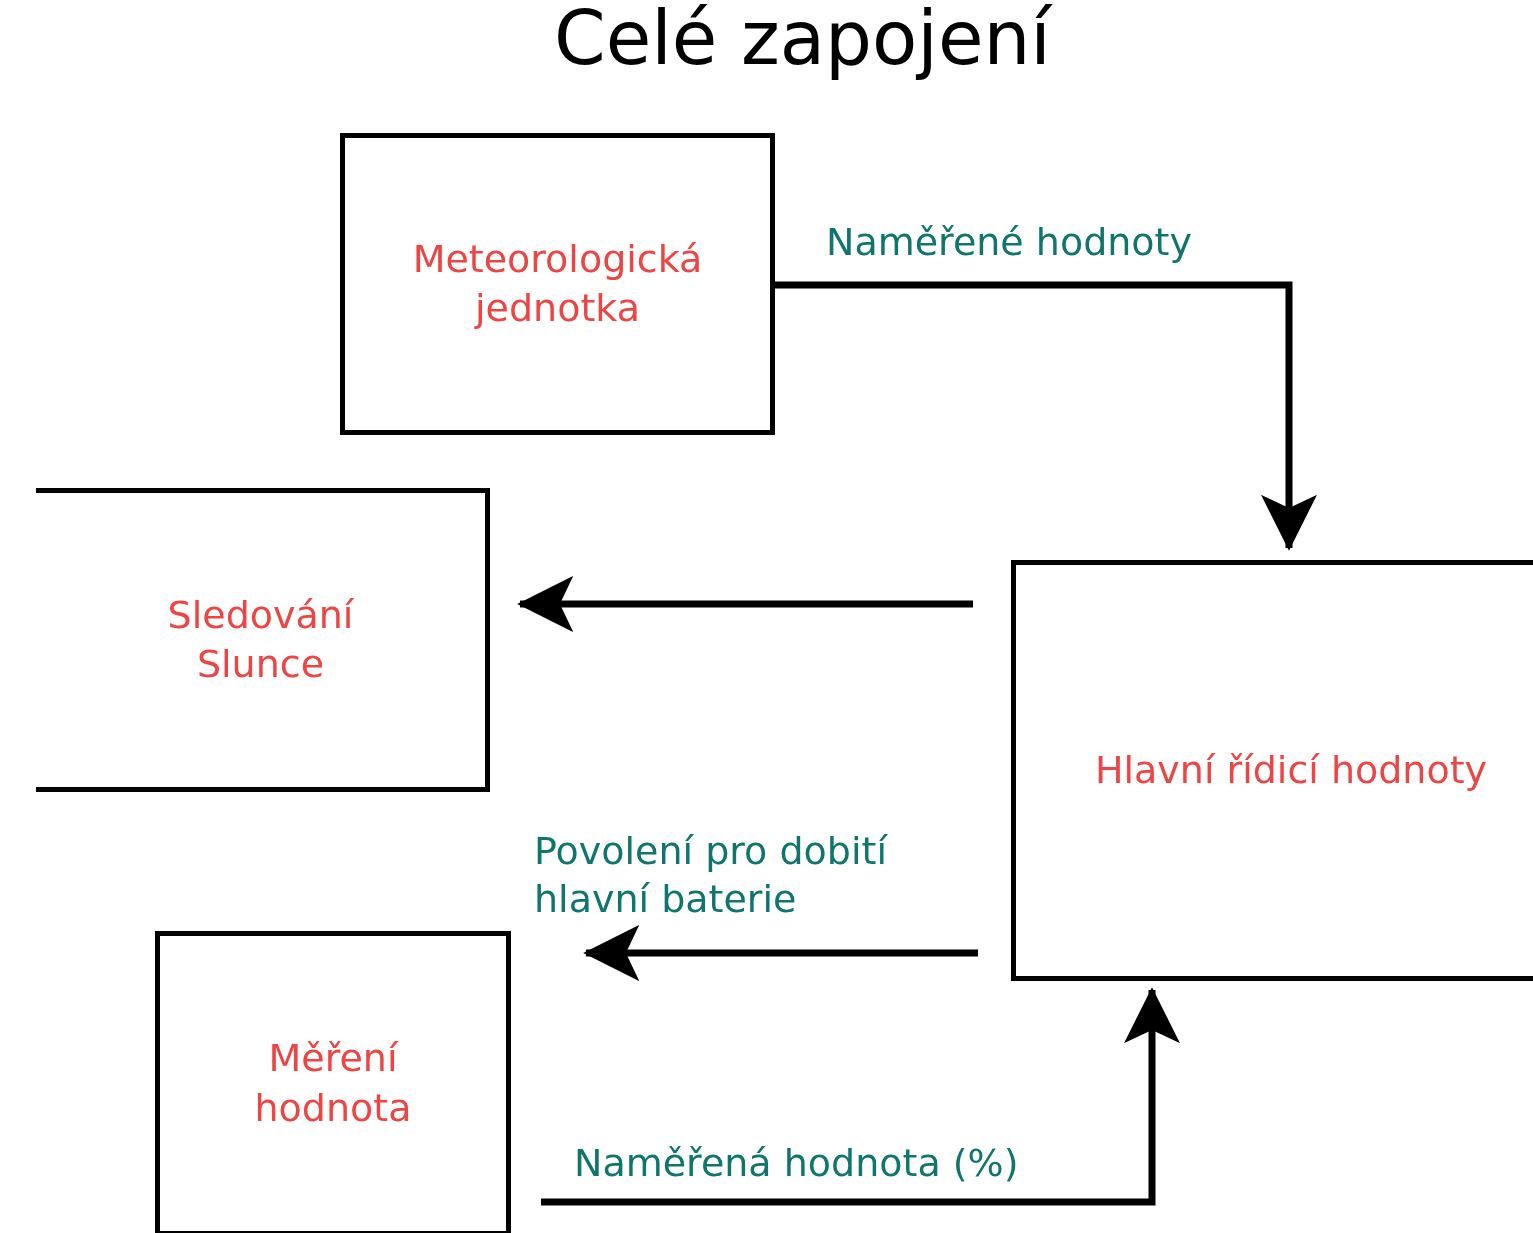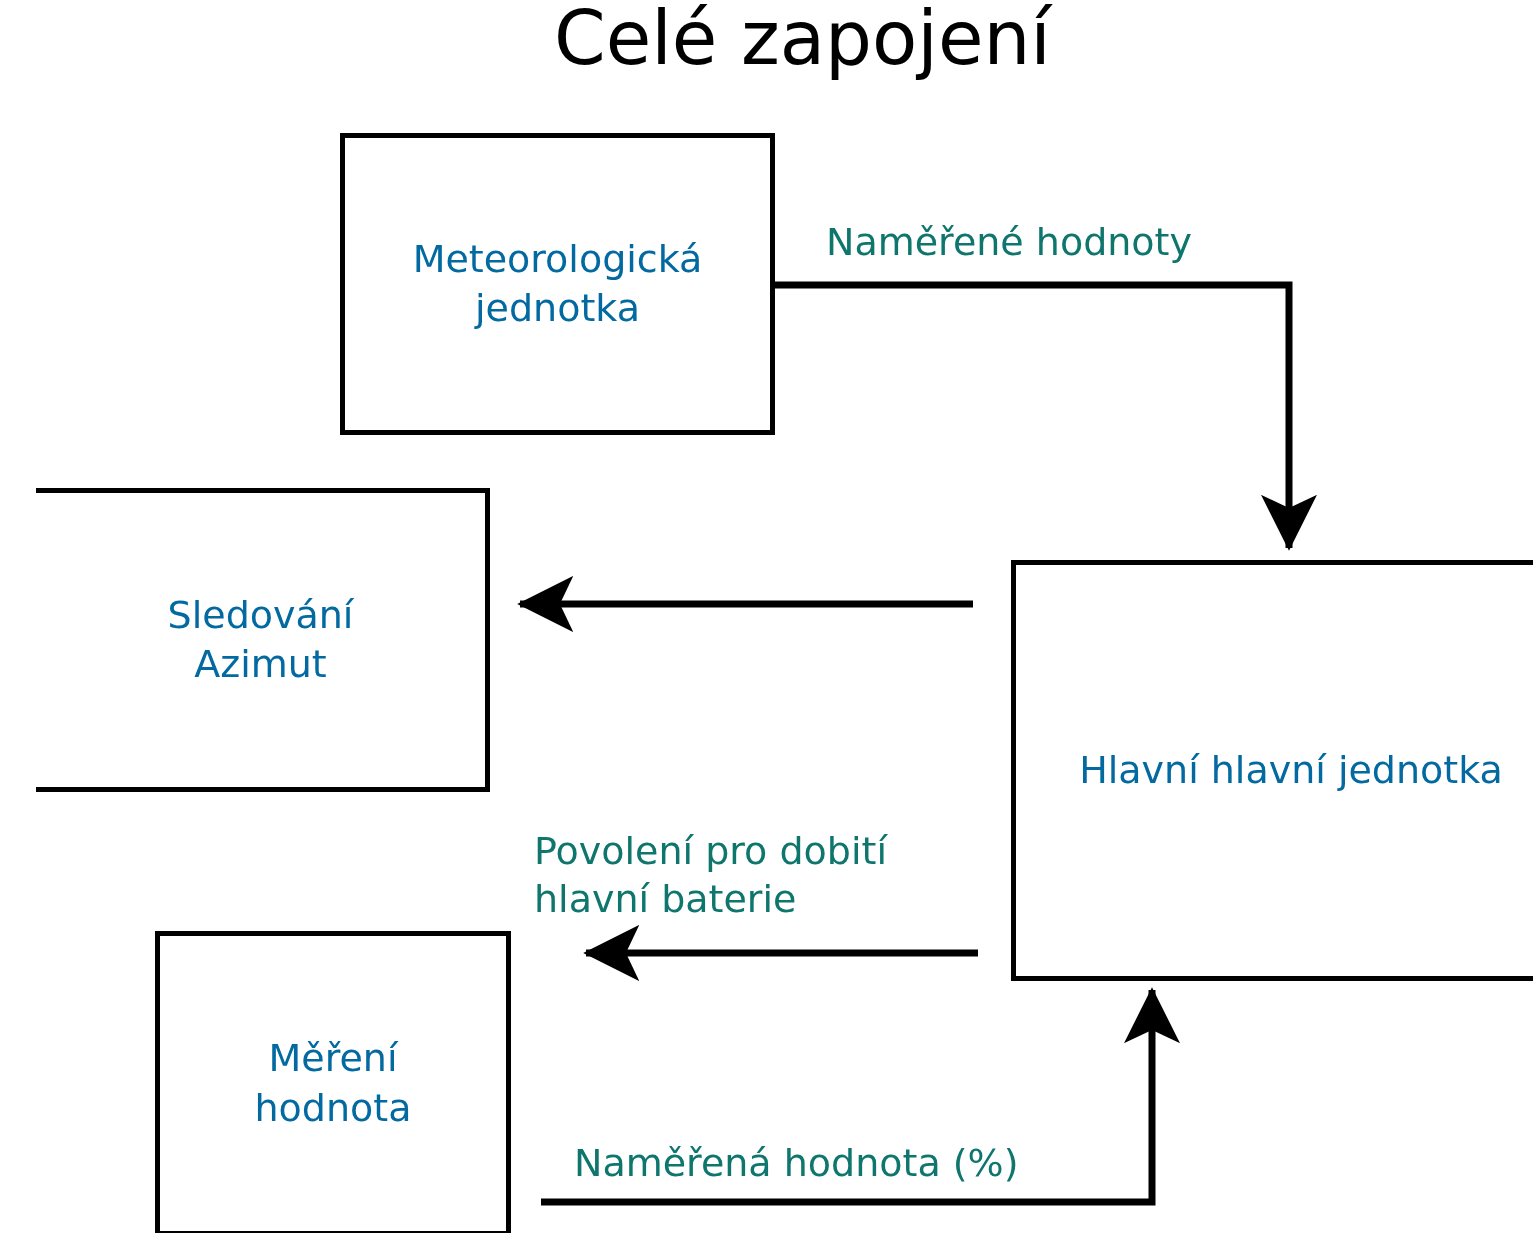--- a/index.html
+++ b/index.html
@@ -43,21 +43,21 @@
     position: absolute;
     border: 5px solid #000000;
     background: #ffffff;
     display: flex;
     align-items: center;
     justify-content: center;
     text-align: center;
   }
   .node-label {
     font-size: 38px;
-    color: #0369a1;
+    color: #ef4444;
     line-height: 1.3;
     font-family: "DejaVu Sans", sans-serif;
     white-space: pre-line;
     padding: 0 8px;
   }
   .edge-label {
     position: absolute;
     font-size: 38px;
     color: #0f766e;
     line-height: 1.25;
@@ -109,25 +109,25 @@
     </g>
   </svg>
 
   <div class="node-box" id="node-meteo">
     <span class="node-label">Meteorologická
 jednotka</span>
   </div>
 
   <div class="node-box" id="node-sun">
     <span class="node-label">Sledování
-Azimut</span>
+Slunce</span>
   </div>
 
   <div class="node-box" id="node-main">
-    <span class="node-label">Hlavní hlavní jednotka</span>
+    <span class="node-label">Hlavní řídicí hodnoty</span>
   </div>
 
   <div class="node-box" id="node-energy">
     <span class="node-label">Měření
 hodnota</span>
   </div>
 
   <div class="edge-label" id="label-measured-values">Naměřené hodnoty</div>
 
 

